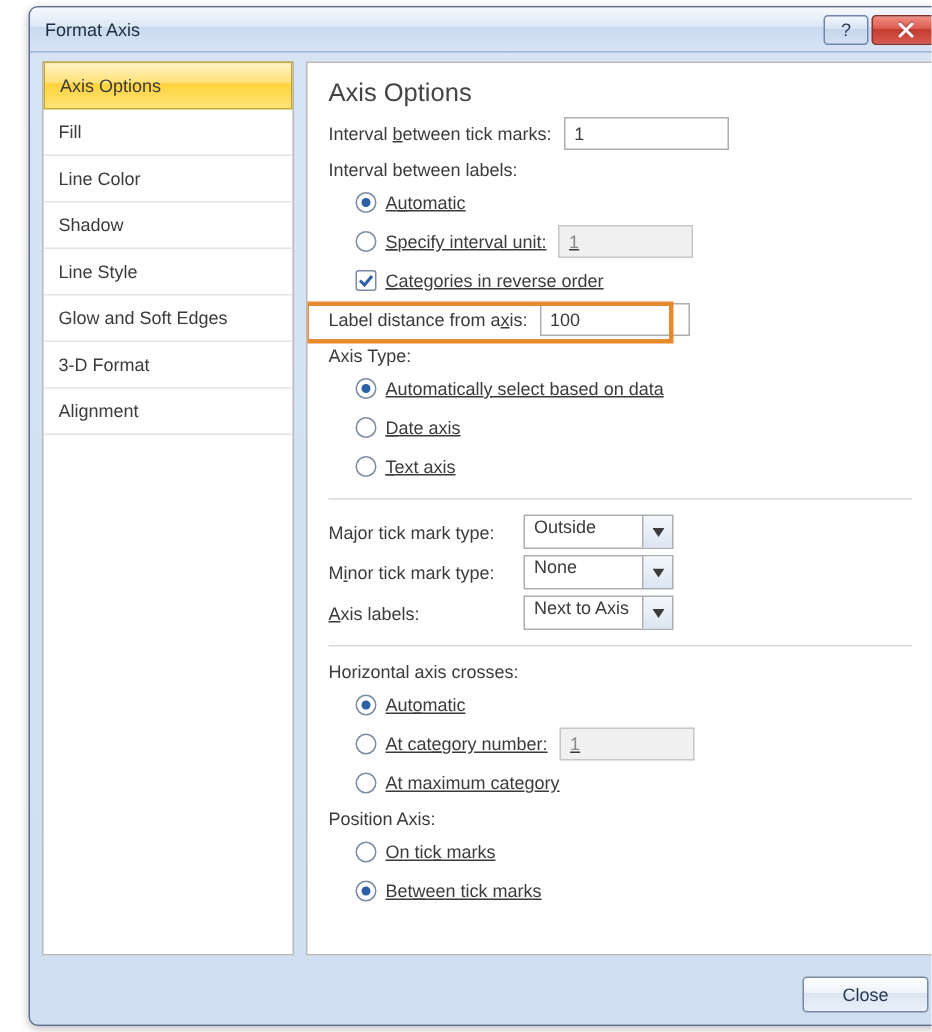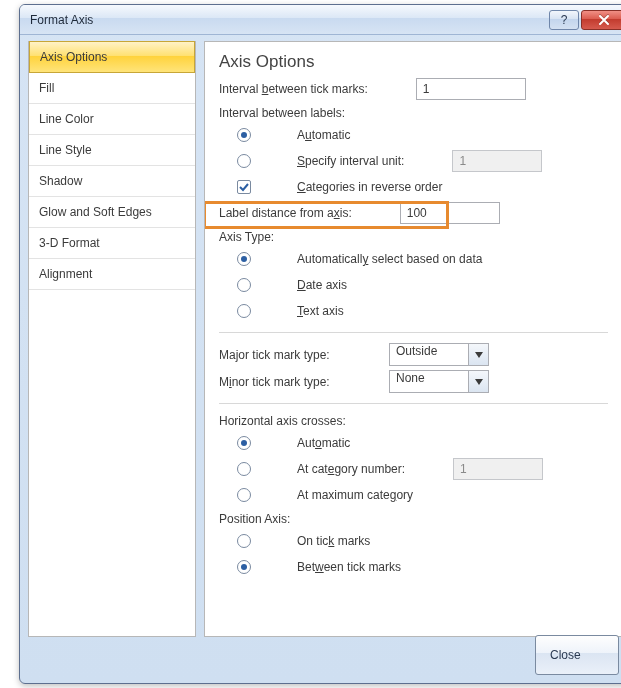--- a/index.html
+++ b/index.html
@@ -45,24 +45,24 @@
     }
     .sidebar-item.selected {
       background: linear-gradient(to bottom, #fff2c6 0%, #ffe173 45%, #ffd23a 46%, #ffe47a 100%);
       border: 1px solid #c7a637; margin: -1px 0 0 0; position: relative;
     }
     .main {
       flex: 1; background: #fff; border: 1px solid #b7b7b7; padding: 10px 14px 14px;
       color: #3b3b3b; position: relative; overflow: hidden;
     }
     .main h2 { font-size: 17px; font-weight: normal; color: #444; margin-bottom: 6px; }
-    .row { display: flex; align-items: center; margin: 4px 0; min-height: 22px; gap: 40px; }
+    .row { display: flex; align-items: center; margin: 4px 0; min-height: 22px; }
     .row .lbl { margin-right: 8px; }
     .section-label { margin: 6px 0 2px; }
-    .indent { padding-left: 18px; }
+    .indent { padding-left: 18px; text-decoration: underline; }
     input[type=text] {
       height: 22px; border: 1px solid #abadb3; padding: 0 6px; background: #fff; color: #3b3b3b;
     }
     input[type=text][disabled] { background: #f0f0f0; color: #8a8a8a; border-color: #c5c7cb; }
     .radio, .check {
       width: 14px; height: 14px; border: 1px solid #7a8aa0; margin-right: 6px; flex-shrink: 0;
       display: inline-flex; align-items: center; justify-content: center; background: #fff;
     }
     .radio { border-radius: 50%; }
     .radio .dot { width: 6px; height: 6px; border-radius: 50%; background: #2c5fa3; display: none; }
@@ -83,24 +83,24 @@
     .dropdown .dd-btn {
       width: 20px; height: 100%; border-left: 1px solid #abadb3;
       display: flex; align-items: center; justify-content: center;
       background: linear-gradient(to bottom, #f4f7fb, #dbe5f1);
     }
     .labelcol { width: 130px; }
     .footer {
       position: absolute; bottom: 8px; right: 12px;
     }
     .btn {
-      min-width: 84px; height: 40px; padding: 0 14px;
+      min-width: 84px; height: 24px; padding: 0 14px;
       border: 1px solid #7a8aa0; border-radius: 3px;
       background: linear-gradient(to bottom, #fefefe 0%, #eef3fa 45%, #dbe5f2 46%, #eaf0f9 100%);
-      color: #2b3a52; display: inline-flex; align-items: center; justify-content: flex-start; cursor: default;
+      color: #2b3a52; display: inline-flex; align-items: center; justify-content: center; cursor: default;
     }
     .u { text-decoration: underline; }
   </style>
 </head>
 <body>
 
 <div class="window">
   <div class="titlebar">
     <span class="title">Format Axis</span>
     <span class="winbtn help-btn">
@@ -113,22 +113,22 @@
           <path d="M2 2 L10 10 M10 2 L2 10" stroke="#fff" stroke-width="2" stroke-linecap="round"></path>
         </svg>
     </span>
   </div>
 
   <div class="body">
     <div class="sidebar">
       <div class="sidebar-item selected"><span>Axis Options</span></div>
       <div class="sidebar-item"><span>Fill</span></div>
       <div class="sidebar-item"><span>Line Color</span></div>
+      <div class="sidebar-item"><span>Shadow</span></div>
       <div class="sidebar-item"><span>Line Style</span></div>
-      <div class="sidebar-item"><span>Shadow</span></div>
       <div class="sidebar-item"><span>Glow and Soft Edges</span></div>
       <div class="sidebar-item"><span>3-D Format</span></div>
       <div class="sidebar-item"><span>Alignment</span></div>
     </div>
 
     <div class="main">
       <h2>Axis Options</h2>
 
       <div class="row">
         <span class="lbl"><span>Interval </span><span class="u">b</span><span>etween tick marks:</span></span>
@@ -197,20 +197,31 @@
         <span class="labelcol"><span>M</span><span class="u">i</span><span>nor tick mark type:</span></span>
         <span class="dropdown">
           <span class="dd-val">None</span>
           <span class="dd-btn">
               <svg width="8" height="6" viewBox="0 0 8 6">
                 <path d="M0 0 L8 0 L4 6 Z" fill="#3b3b3b"></path>
               </svg>
             </span>
         </span>
       </div>
+      <div class="row">
+        <span class="labelcol"><span class="u">A</span><span>xis labels:</span></span>
+        <span class="dropdown">
+          <span class="dd-val">Next to Axis</span>
+          <span class="dd-btn">
+              <svg width="8" height="6" viewBox="0 0 8 6">
+                <path d="M0 0 L8 0 L4 6 Z" fill="#3b3b3b"></path>
+              </svg>
+            </span>
+        </span>
+      </div>
 
       <hr class="sep">
 
       <div class="section-label">Horizontal axis crosses:</div>
       <div class="row indent">
         <span class="radio checked">
             <span class="dot"></span>
           </span>
         <span><span>Aut</span><span class="u">o</span><span>matic</span></span>
       </div>

